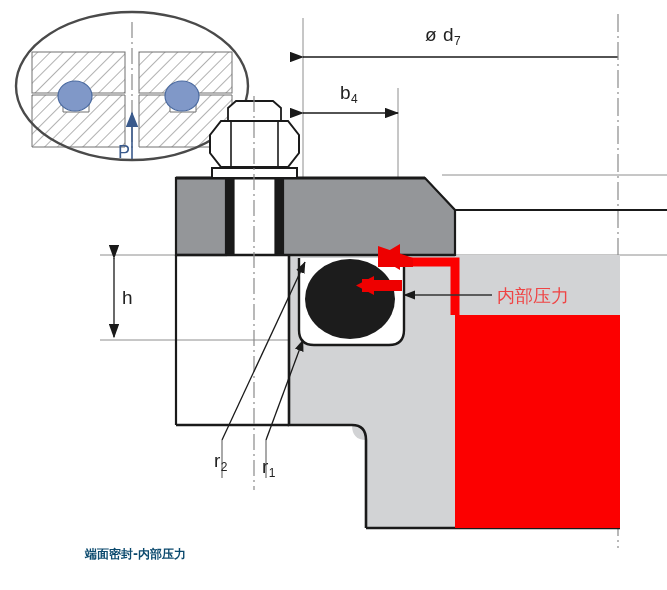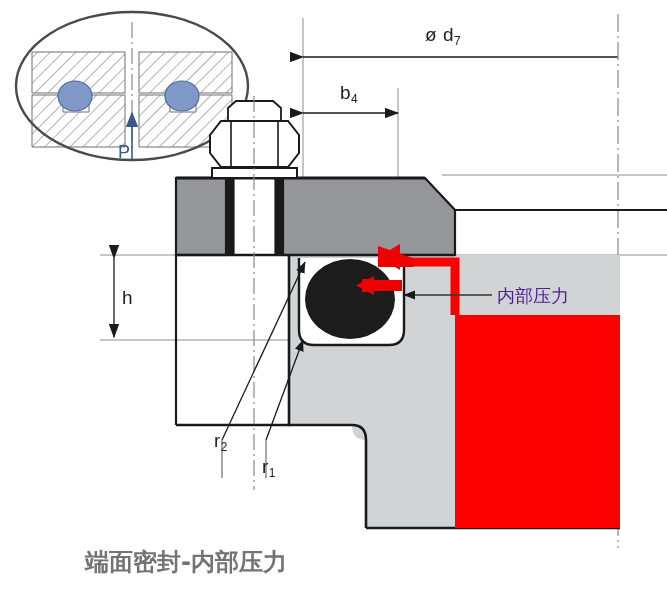--- a/index.html
+++ b/index.html
@@ -3,22 +3,22 @@
 <meta charset="utf-8">
 <style>
   html,body{margin:0;padding:0;background:#ffffff;}
   body{width:667px;height:590px;position:relative;overflow:hidden;
        font-family:"Liberation Sans","DejaVu Sans",sans-serif;}
   #stage{position:absolute;left:0;top:0;width:605px;height:590px;}
   svg{position:absolute;left:0;top:0;}
   .lbl{position:absolute;color:#222;white-space:nowrap;}
   .dimlbl{font-size:19px;letter-spacing:.5px;}
   .sub{font-size:12px;vertical-align:-4px;}
-  .cnlbl{font-size:18px;font-family:Liberation Mono, monospace;color:#4c1d95;}
-  .caption{font-size:24px;font-weight:bold;font-family:"DejaVu Sans","Liberation Sans",sans-serif;color:#737373;}
+  .cnlbl{font-size:18px;font-family:Liberation Mono, monospace;color:#ef4444;}
+  .caption{font-size:12px;font-weight:bold;font-family:"DejaVu Sans","Liberation Sans",sans-serif;color:#0c4a6e;}
   .plbl{font-size:18px;color:#3a5a8c;font-family:"Liberation Sans",sans-serif;}
 </style>
 </head>
 <body>
 
 <div id="stage">
 
 <svg width="667" height="590" viewBox="0 0 667 590">
   <defs>
     <pattern id="hatch" width="9" height="9" patternTransform="rotate(45)" patternUnits="userSpaceOnUse">
@@ -183,21 +183,21 @@
 </div>
 
 <div class="lbl dimlbl" style="left:340px; top:82px;">
   <span>b</span><span class="sub">4</span>
 </div>
 
 <div class="lbl dimlbl" style="left:122px; top:287px;">
   <span>h</span>
 </div>
 
-<div class="lbl dimlbl" style="left:214px; top:430px;">
+<div class="lbl dimlbl" style="left:214px; top:450px;">
   <span>r</span><span class="sub">2</span>
 </div>
 
 <div class="lbl dimlbl" style="left:262px; top:456px;">
   <span>r</span><span class="sub">1</span>
 </div>
 
 <div class="lbl cnlbl" style="left:497px; top:284px;">内部压力</div>
 
 <div class="lbl plbl" style="left:118px; top:142px;">P</div>

